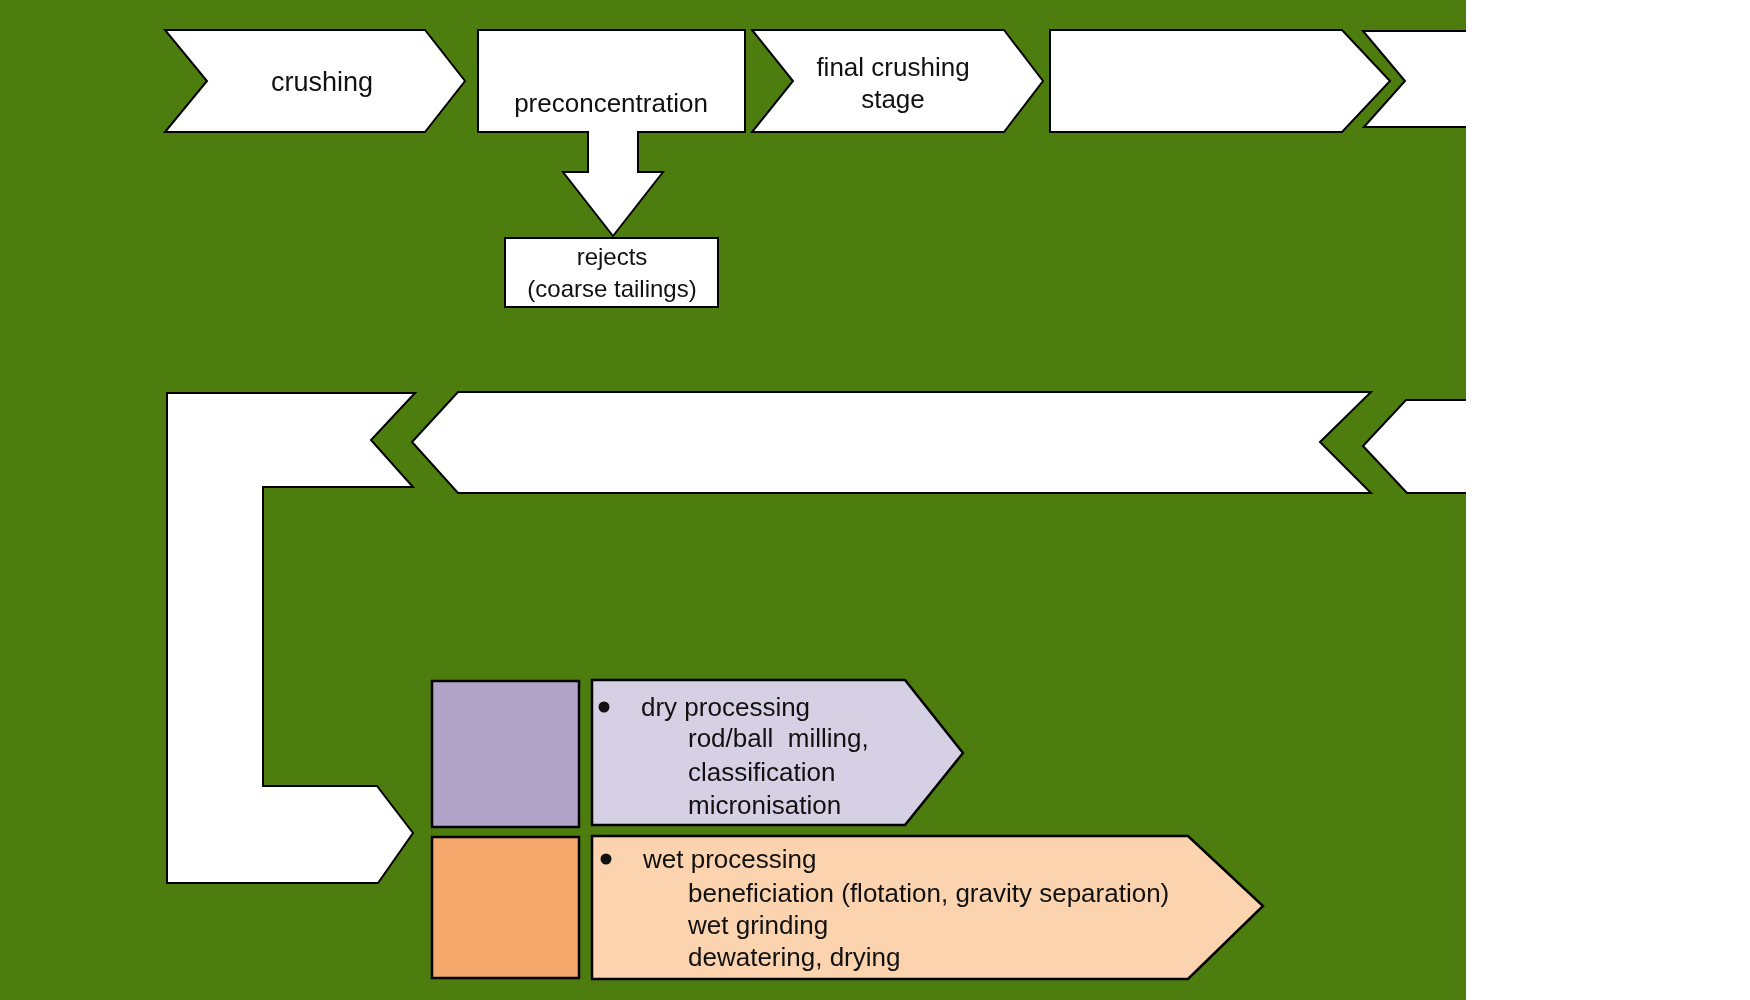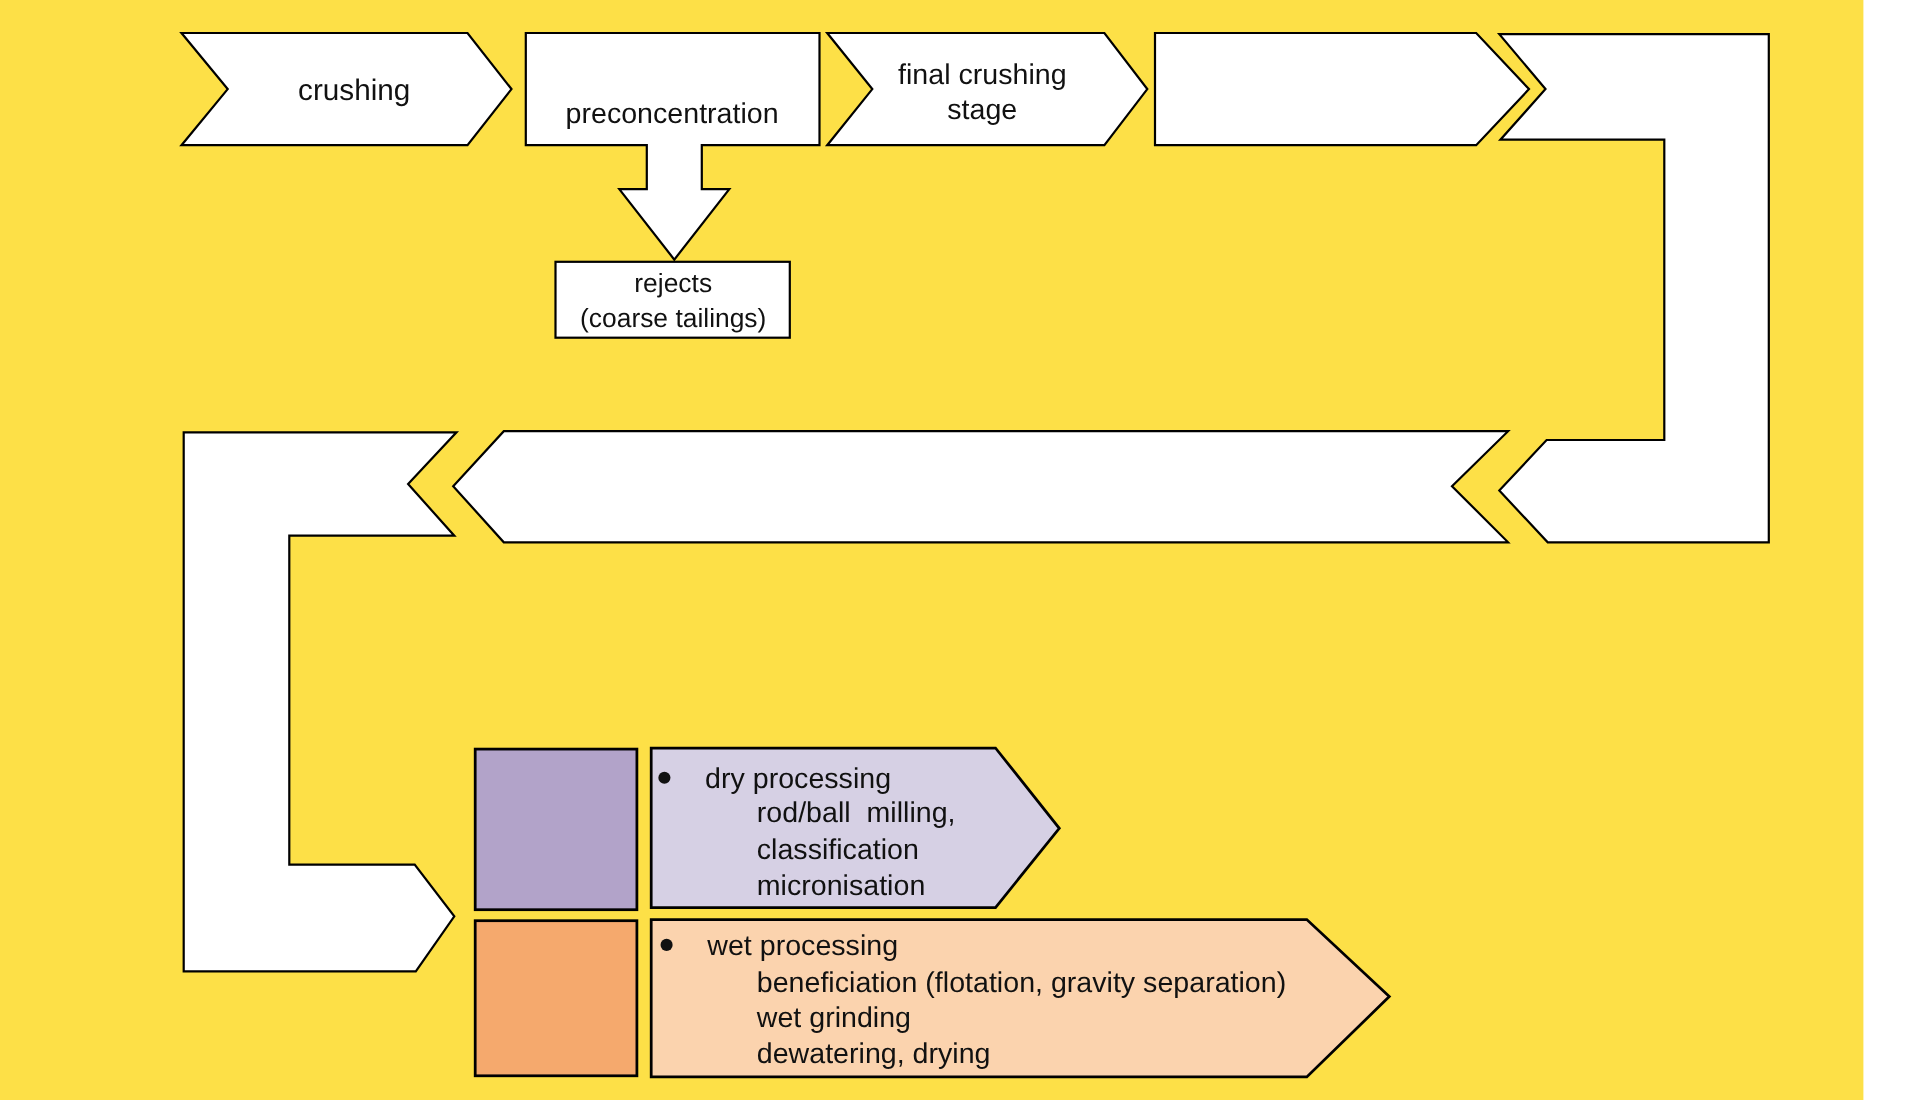--- a/index.html
+++ b/index.html
@@ -1,16 +1,16 @@
 <!DOCTYPE html>
 <html><head>
 <meta charset="utf-8">
 <style>
   html,body{margin:0;padding:0;background:#ffffff;}
-  .stage{position:relative;width:1694px;height:1000px;background:#fde047;overflow:hidden;}
+  .stage{position:relative;width:1466px;height:1000px;background:#4d7c0f;overflow:hidden;}
   svg{display:block;}
   svg text{font-family:"Liberation Sans", sans-serif;fill:#111111;white-space:pre;}
   .t27{font-size:27px;}
   .t26{font-size:26px;}
   .t24{font-size:24px;}
   .shape{fill:#ffffff;stroke:#000000;stroke-width:2;stroke-linejoin:miter;}
   .colored{stroke:#000000;stroke-width:2.5;stroke-linejoin:miter;}
   .mid{text-anchor:middle;}
 </style>
 </head>

